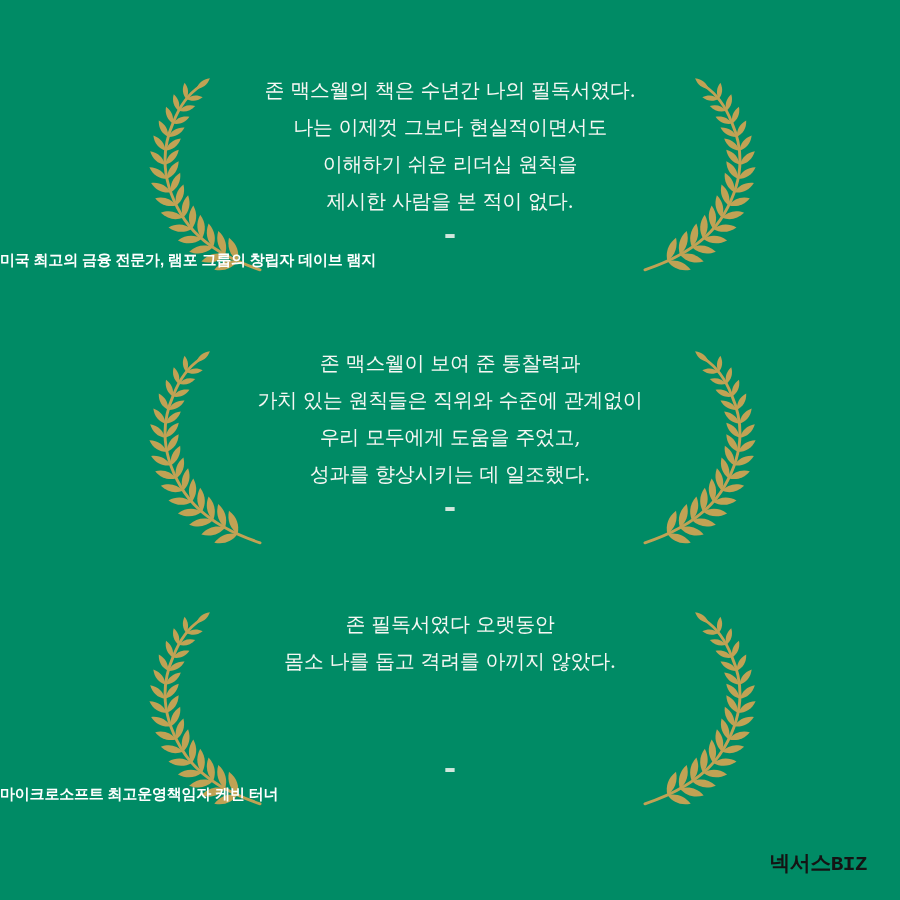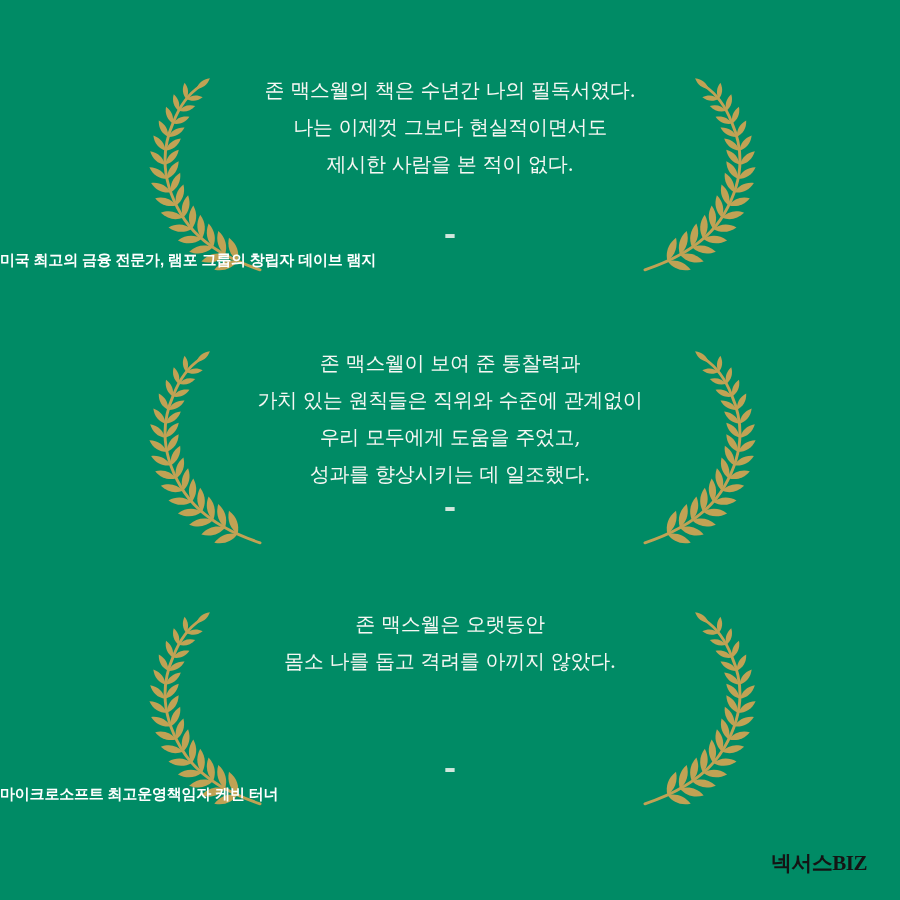--- a/index.html
+++ b/index.html
@@ -44,21 +44,21 @@
   }
   .attribution{
     position:absolute;top:178px;left:0;right:0;
     font-family:"Liberation Sans", sans-serif;
     font-size:15px;line-height:20px;font-weight:700;
     letter-spacing:-0.2px;
     color:#ffffff;
   }
   .logo{
     position:absolute;top:849px;right:33px;
-    font-family:Liberation Serif, serif;
+    font-family:Liberation Mono, monospace;
     font-size:21px;font-weight:800;
     letter-spacing:-0.5px;
     color:var(--logo,#141414);
     text-align:right;
   }
 </style>
 </head>
 <body>
 
 <div class="canvas">
@@ -132,20 +132,21 @@
           <path d="M0 0 C4.5 -7 5 -15 0 -23 C-5 -15 -4.5 -7 0 0" fill="#c1a254" transform="translate(33.7 31.5) rotate(-16.3) scale(0.78)"></path>
           <path d="M0 0 C4.5 -7 5 -15 0 -23 C-5 -15 -4.5 -7 0 0" fill="#c1a254" transform="translate(33.7 31.5) rotate(73.7) scale(0.78)"></path>
           <path d="M0 0 C4.5 -7 5 -15 0 -23 C-5 -15 -4.5 -7 0 0" fill="#c1a254" transform="translate(41.7 19.3) rotate(-6.0) scale(0.74)"></path>
           <path d="M0 0 C4.5 -7 5 -15 0 -23 C-5 -15 -4.5 -7 0 0" fill="#c1a254" transform="translate(41.7 19.3) rotate(84.0) scale(0.74)"></path>
           <path d="M0 0 C4.5 -7 5 -15 0 -23 C-5 -15 -4.5 -7 0 0" fill="#c1a254" transform="translate(52.0 8.9) rotate(51.9) scale(0.78)"></path>
         </svg>
       </div>
     <div class="quote">
       <div>존 맥스웰의 책은 수년간 나의 필독서였다.</div>
       <div>나는 이제껏 그보다 현실적이면서도</div>
+      <div>이해하기 쉬운 리더십 원칙을</div>
       <div>제시한 사람을 본 적이 없다.</div>
     </div>
     <div class="dash">-</div>
     <div class="attribution">미국 최고의 금융 전문가, 램포 그룹의 창립자 데이브 램지</div>
   </section>
 
   <section class="testimonial s2">
     <div class="laurel left">
         <svg viewBox="0 0 120 200">
           <path d="M118 196 Q58 176 36 138 Q8 90 28 44 Q38 18 56 6" fill="none" stroke="#c1a254" stroke-width="3" stroke-linecap="round"></path>
@@ -294,21 +295,21 @@
           <path d="M0 0 C4.5 -7 5 -15 0 -23 C-5 -15 -4.5 -7 0 0" fill="#c1a254" transform="translate(27.7 44.7) rotate(-22.1) scale(0.81)"></path>
           <path d="M0 0 C4.5 -7 5 -15 0 -23 C-5 -15 -4.5 -7 0 0" fill="#c1a254" transform="translate(27.7 44.7) rotate(67.9) scale(0.81)"></path>
           <path d="M0 0 C4.5 -7 5 -15 0 -23 C-5 -15 -4.5 -7 0 0" fill="#c1a254" transform="translate(33.7 31.5) rotate(-16.3) scale(0.78)"></path>
           <path d="M0 0 C4.5 -7 5 -15 0 -23 C-5 -15 -4.5 -7 0 0" fill="#c1a254" transform="translate(33.7 31.5) rotate(73.7) scale(0.78)"></path>
           <path d="M0 0 C4.5 -7 5 -15 0 -23 C-5 -15 -4.5 -7 0 0" fill="#c1a254" transform="translate(41.7 19.3) rotate(-6.0) scale(0.74)"></path>
           <path d="M0 0 C4.5 -7 5 -15 0 -23 C-5 -15 -4.5 -7 0 0" fill="#c1a254" transform="translate(41.7 19.3) rotate(84.0) scale(0.74)"></path>
           <path d="M0 0 C4.5 -7 5 -15 0 -23 C-5 -15 -4.5 -7 0 0" fill="#c1a254" transform="translate(52.0 8.9) rotate(51.9) scale(0.78)"></path>
         </svg>
       </div>
     <div class="quote">
-      <div>존 맥스웰은 오랫동안</div>
+      <div>존 필독서였다 오랫동안</div>
       <div>몸소 나를 돕고 격려를 아끼지 않았다.</div>
     </div>
     <div class="dash">-</div>
     <div class="attribution">마이크로소프트 최고운영책임자 케빈 터너</div>
   </section>
 
   <div class="logo">넥서스BIZ</div>
 
 </div>
 

